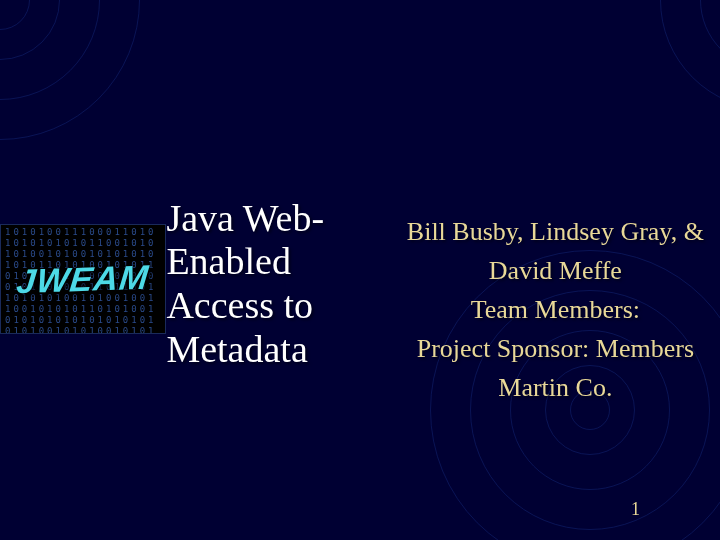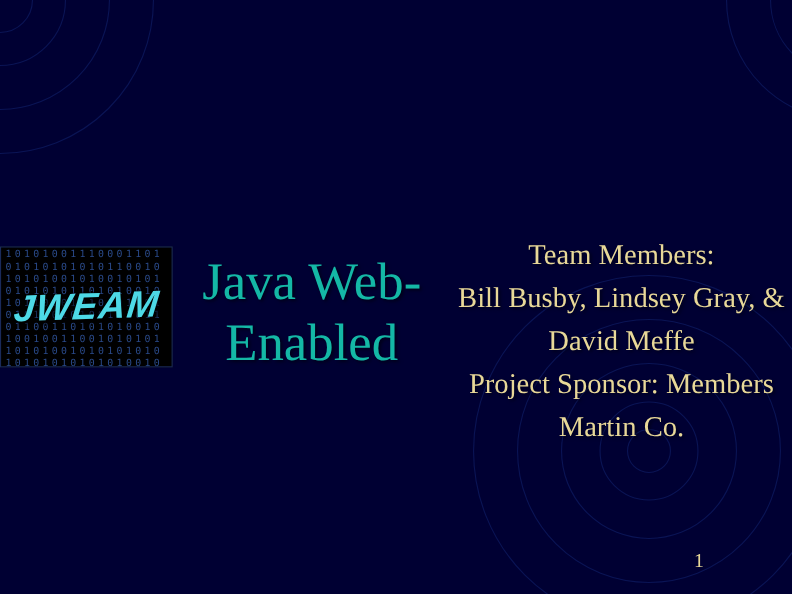--- a/index.html
+++ b/index.html
@@ -72,23 +72,22 @@
       font-family: Arial, sans-serif;
       font-weight: bold;
       font-style: italic;
       font-size: 34px;
       color: #4dd9e6;
       text-shadow: 3px 3px 4px rgba(0,0,0,0.9), -1px -1px 2px rgba(0,0,0,0.9);
       transform: skewX(-8deg) rotate(-2deg);
       letter-spacing: 1px;
     }
     .title {
-      color: #14b8a6;
-      font-size: 48px;
-      text-align: center;
+      color: #ffffff;
+      font-size: 38px;
       margin-top: 10px;
       line-height: 1.15;
       text-shadow: 2px 2px 3px rgba(0,0,0,0.5);
     }
     .team-block {
       color: #e8d898;
       font-size: 26px;
       text-align: center;
       margin-top: 60px;
       line-height: 1.5;
@@ -121,22 +120,23 @@
 </div>
 
 <div class="content">
   <div class="logo">
     <div class="logo-binary">1010100111000110101010101010110010101010010100101010101010110101001010110101010101001010100101001010110110011010101001010010011001010101101010010101010101010101010101001010100101010110011010010</div>
     <div class="logo-text">JWEAM</div>
   </div>
 
   <div class="title">
     <div>Java Web-Enabled</div>
+    <div>Access to Metadata</div>
   </div>
 
   <div class="team-block">
+    <div>Bill Busby, Lindsey Gray, &amp; David Meffe</div>
     <div>Team Members:</div>
-    <div>Bill Busby, Lindsey Gray, &amp; David Meffe</div>
     <div>Project Sponsor:  Members Martin Co.</div>
   </div>
 </div>
 
 <div class="slide-number">1</div>
 
 </body></html>

